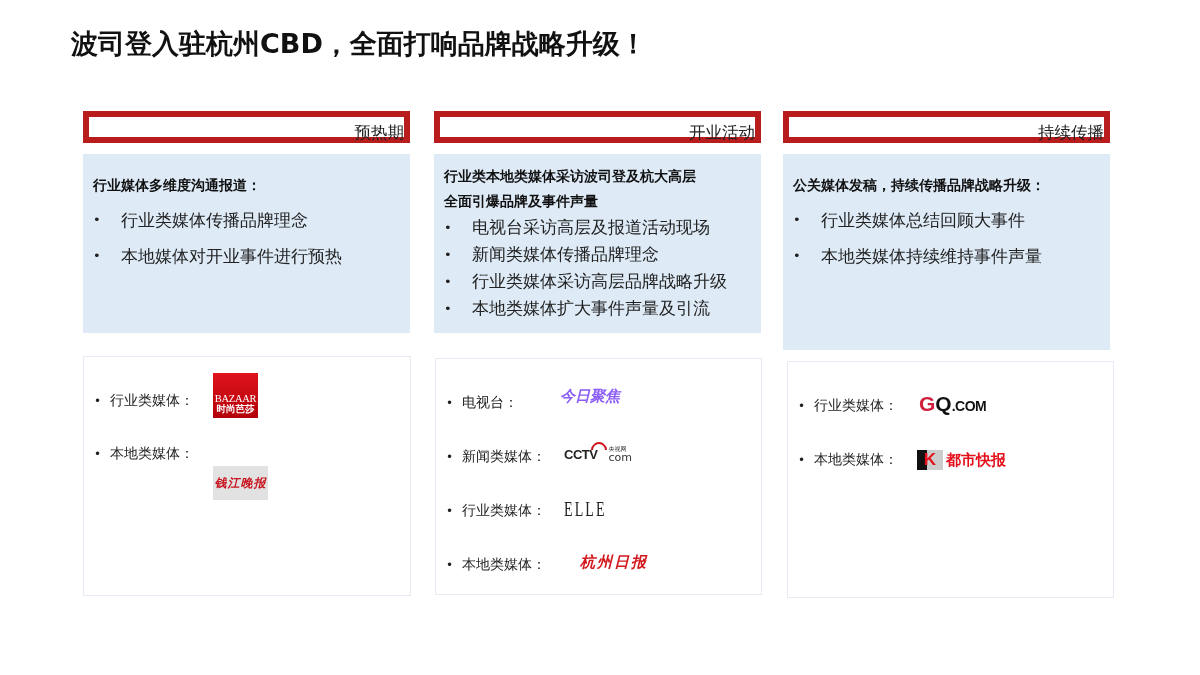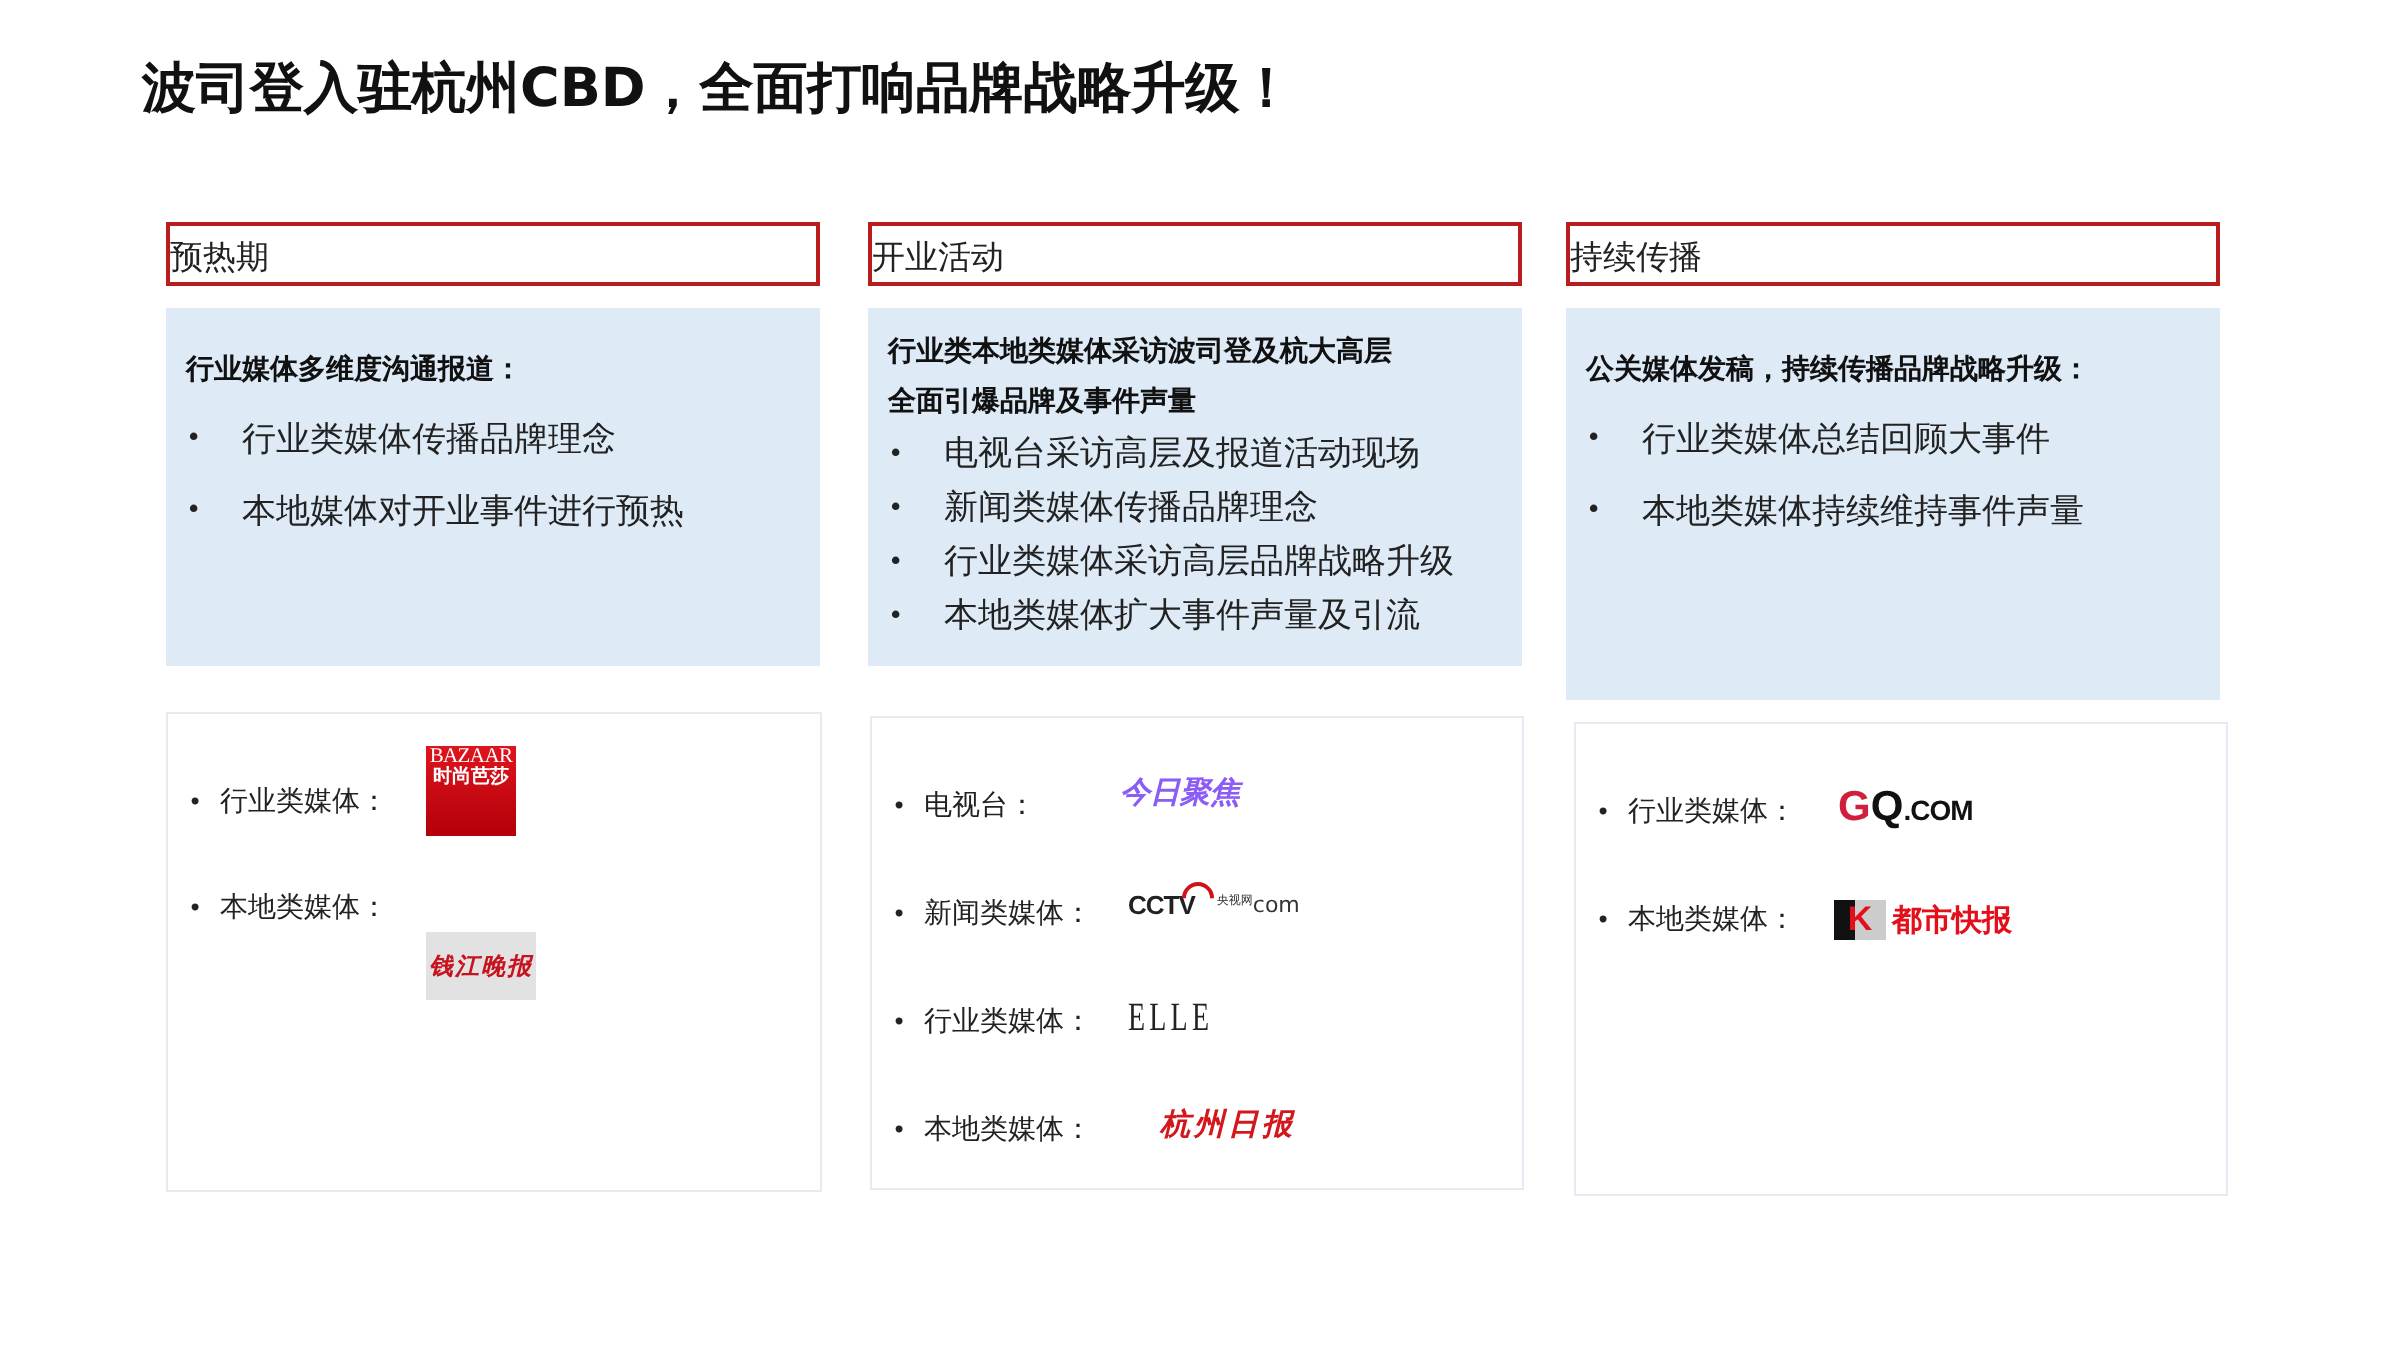--- a/index.html
+++ b/index.html
@@ -5,53 +5,53 @@
   html, body { margin:0; padding:0; }
   body {
     width:1200px; height:675px; background:#ffffff; position:relative; overflow:hidden;
     font-family: "DejaVu Sans", "Liberation Sans", sans-serif; color:#222;
   }
   .title {
     position:absolute; left:71px; top:26px; font-size:27px; font-weight:bold; color:#111;
     letter-spacing:0px; white-space:nowrap;
   }
   .hdr {
-    position:absolute; height:32px; border:2px solid #b91c1c; background:#fff;
-    box-sizing:border-box; text-align:left; line-height:31px; font-size:16.5px; color:#222;
+    position:absolute; height:32px; border:6px solid #b91c1c; background:#fff;
+    box-sizing:border-box; text-align:right; line-height:31px; font-size:16.5px; color:#222;
   }
   .blue {
     position:absolute; background:#deebf7; box-sizing:border-box; padding:0 10px;
   }
   .blue .lead { font-weight:bold; font-size:14px; color:#111; line-height:24px; }
   .blue ul { list-style:none; margin:0; padding:0; }
   .blue li { font-size:17px; line-height:27px; color:#222; position:relative; padding-left:28px; }
   .blue li::before { content:"•"; position:absolute; left:0; top:0; font-size:13px; }
   .media {
     position:absolute; border:1px solid #e6ebf3; background:#fff; box-sizing:border-box;
   }
   .mrow { position:absolute; left:10px; height:40px; display:flex; align-items:center; font-size:14px; color:#222; }
   .mrow .bul { width:16px; font-size:12px; }
   .mrow .lbl { white-space:nowrap; }
   .logo { position:absolute; }
 
   
   .lg-bazaar {
     width:45px; height:45px; background:linear-gradient(#e0141c,#b3000a);
-    color:#fff; font-family:"Liberation Serif", serif; text-align:center; box-sizing:border-box; padding-top:0;
+    color:#fff; font-family:"Liberation Serif", serif; text-align:center; box-sizing:border-box; padding-top:20px;
   }
   .lg-bazaar .a { font-size:10.5px; line-height:11px; letter-spacing:-0.3px; }
   .lg-bazaar .b { font-size:9.5px; line-height:11px; font-weight:bold; }
   .lg-qjwb {
     width:55px; height:34px; background:#e2e2e2; color:#c8121e; text-align:center;
     font-family:"Liberation Serif", serif; font-size:12px; line-height:34px; font-style:italic; font-weight:bold; letter-spacing:1px;
   }
   .lg-jrsx { color:#8b5cf6; font-family:"Liberation Serif", serif; font-style:italic; font-size:15px; font-weight:bold; white-space:nowrap; }
   .lg-cctv { display:flex; align-items:center; white-space:nowrap; }
   .lg-cctv .c1 { font-family:"Liberation Sans", sans-serif; font-weight:900; font-size:13px; color:#222; letter-spacing:-0.5px; }
-  .lg-cctv .c2 { display:flex; flex-direction:row; margin-left:1px; }
+  .lg-cctv .c2 { display:flex; flex-direction:column; margin-left:1px; }
   .lg-cctv .c2 .s { font-size:6px; line-height:7px; color:#333; }
   .lg-cctv .c2 .d { font-size:11px; line-height:11px; color:#333; }
   .lg-cctv .arc { width:12px; height:12px; border:2px solid #d0121b; border-right-color:transparent; border-bottom-color:transparent; border-radius:50%; transform:rotate(45deg); margin-left:-6px; margin-top:-8px; }
   .lg-elle { font-family:"Liberation Serif", serif; font-size:20px; letter-spacing:3px; color:#222; transform:scaleX(0.7); transform-origin:left; white-space:nowrap; }
   .lg-hzrb { color:#d2181c; font-family:"Liberation Serif", serif; font-weight:bold; font-size:15px; letter-spacing:2px; white-space:nowrap; }
   .lg-gq { display:flex; align-items:baseline; white-space:nowrap; }
   .lg-gq .g { color:#d01f3c; font-family:"Liberation Sans", sans-serif; font-weight:900; font-size:21px; }
   .lg-gq .q { color:#111; font-family:"Liberation Sans", sans-serif; font-weight:900; font-size:21px; }
   .lg-gq .com { color:#111; font-family:"Liberation Sans", sans-serif; font-weight:bold; font-size:14px; letter-spacing:-0.5px; }
   .lg-dskb { display:flex; align-items:center; height:20px; }

